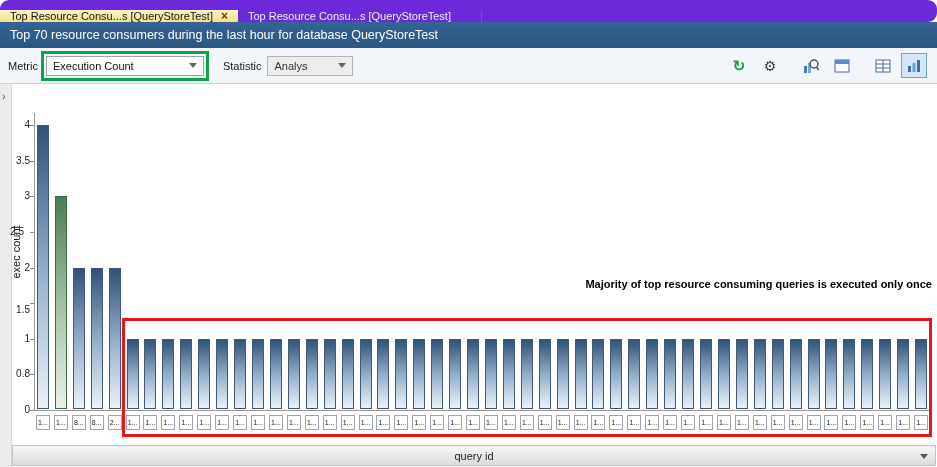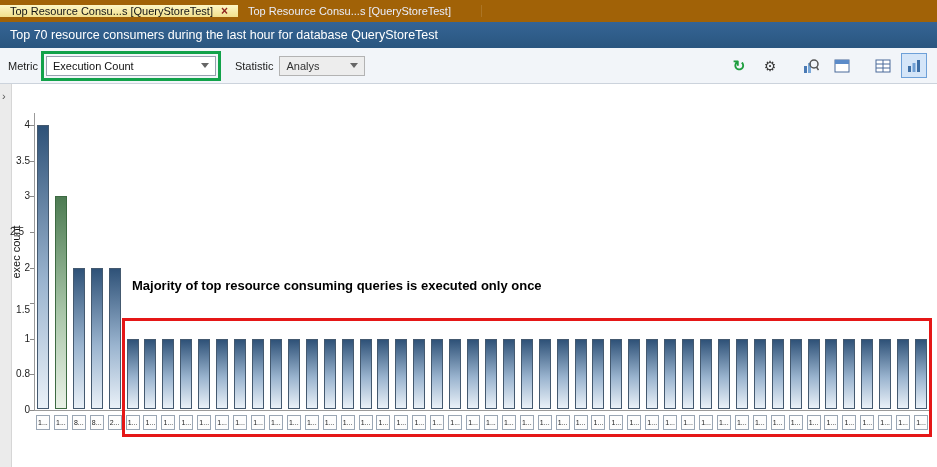--- a/index.html
+++ b/index.html
@@ -1,38 +1,38 @@
 <!DOCTYPE html>
 <html><head>
 <meta charset="utf-8">
 <style>
   * { margin:0; padding:0; box-sizing:border-box; }
   body { font-family:"Liberation Sans", sans-serif; background:#fff; }
   .screen { position:relative; width:937px; height:467px; overflow:hidden; background:#fff; }
 
   
-  .tabbar { position:absolute; left:0; top:0; width:100%; height:22px; background:#a16207; display:flex; align-items:center; }
+  .tabbar { position:absolute; left:0; top:0; width:100%; height:22px; background:#6d28d9; display:flex; align-items:flex-end;border-radius:9px; }
   .tab { display:flex; align-items:center; padding:0 10px; font-size:11px; color:#e9eefb; white-space:nowrap; cursor:default; }
   .tab.inactive { padding-right:30px; border-right:1px solid rgba(255,255,255,0.12); }
   .tab.active { background:linear-gradient(#fdf6c6,#f2e08c); color:#141414; }
   .tab .close { margin-left:8px; color:#8f241c; font-weight:bold; font-size:12px; line-height:1; }
 
   
   .titlebar { position:absolute; left:0; top:22px; width:100%; height:26px;
     background:linear-gradient(#356495,#2a567f); color:#fff; font-size:12.5px;
     display:flex; align-items:center; padding-left:10px; }
 
   
   .toolbar { position:absolute; left:0; top:48px; width:100%; height:36px; background:#f2f5f9;
     border-bottom:1px solid #ccd3dc; display:flex; align-items:center; font-size:11px; color:#1c1c1c; }
   .tb-label { margin-left:8px; }
   .metric-highlight { border:3px solid #12a24a; padding:2px; margin-left:3px; }
   .dropdown { display:flex; align-items:center; justify-content:space-between; background:#fff;
     border:1px solid #98a2b0; height:20px; padding:0 6px; font-size:11px; color:#111; }
-  .dd-metric { width:170px; }
+  .dd-metric { width:158px; }
   .dd-stat { width:86px; margin-left:6px; background:#ededed; border-color:#b3b3b3; color:#333; }
   .stat-label { margin-left:14px; }
   .dd-tri { width:0; height:0; border-left:4px solid transparent; border-right:4px solid transparent; border-top:5px solid #666; margin-left:6px; }
   .icon-btns { margin-left:auto; display:flex; align-items:center; gap:5px; padding-right:10px; }
   .icon-btn { width:26px; height:25px; display:flex; align-items:center; justify-content:center; border:1px solid transparent; }
   .icon-btn:nth-child(3), .icon-btn:nth-child(5) { margin-left:10px; }
   .icon-btn.active { background:#d4e5f8; border-color:#6da0d8; }
 
   
   .side-strip { position:absolute; left:0; top:84px; width:12px; bottom:0; background:#ebebeb; border-right:1px solid #d6d6d6; }
@@ -47,22 +47,22 @@
   .ytickmark { position:absolute; width:4px; height:1px; background:#8a8a8a; left:18px; }
   .axis-v { position:absolute; width:1px; background:#9a9a9a; }
   .axis-h { position:absolute; height:1px; background:#9a9a9a; }
   .bar { position:absolute; border:1px solid #44596f;
     background:linear-gradient(180deg,#2f5278 0%, #9ab4cf 55%, #eaf1f8 100%); }
   .bar.green { border-color:#3d6a42;
     background:linear-gradient(180deg,#4d7b52 0%, #a9c6a9 55%, #e9f1e6 100%); }
   .xlab { position:absolute; width:14px; height:15px; border:1px solid #9aa6b4; background:#fdfdfd;
     font-size:7px; line-height:13px; text-align:center; color:#222; overflow:hidden; }
   .redbox { position:absolute; border:3px solid #e51717; }
-  .annotation { position:absolute; left:120px; top:194px; width:800px; text-align:left;
-    font-weight:bold; font-size:13px; color:#000; }
+  .annotation { position:absolute; left:120px; top:194px; width:800px; text-align:right;
+    font-weight:bold; font-size:11px; color:#000; }
   .x-title-bar { position:absolute; left:0; right:1px; bottom:1px; height:21px;
     background:linear-gradient(#f7f7f7,#dcdcdc); border:1px solid #c2c2c2;
     display:flex; align-items:center; justify-content:center; font-size:11px; color:#222; }
   .x-title-tri { position:absolute; right:7px; top:8px; width:0; height:0;
     border-left:4px solid transparent; border-right:4px solid transparent; border-top:5px solid #555; }
 </style>
 </head>
 <body>
 
 <div class="screen">
@@ -256,15 +256,19 @@
         <div class="bar" style="left: 849.28px; top: 254.75px; height: 70.25px; width: 12px;"></div>
         <div class="xlab" style="left: 848.28px; top: 331px;">1...</div>
         <div class="bar" style="left: 867.2px; top: 254.75px; height: 70.25px; width: 12px;"></div>
         <div class="xlab" style="left: 866.2px; top: 331px;">1...</div>
         <div class="bar" style="left: 885.12px; top: 254.75px; height: 70.25px; width: 12px;"></div>
         <div class="xlab" style="left: 884.12px; top: 331px;">1...</div>
         <div class="bar" style="left: 903.04px; top: 254.75px; height: 70.25px; width: 12px;"></div>
         <div class="xlab" style="left: 902.04px; top: 331px;">1...</div>
         <div class="redbox" style="left: 109.6px; top: 233.75px; width: 810.4px; height: 119.25px;"></div>
       </div>
+    <div class="x-title-bar">
+      <span>query id</span>
+      <span class="x-title-tri"></span>
+    </div>
   </div>
 
 </div>
 
 </body></html>

